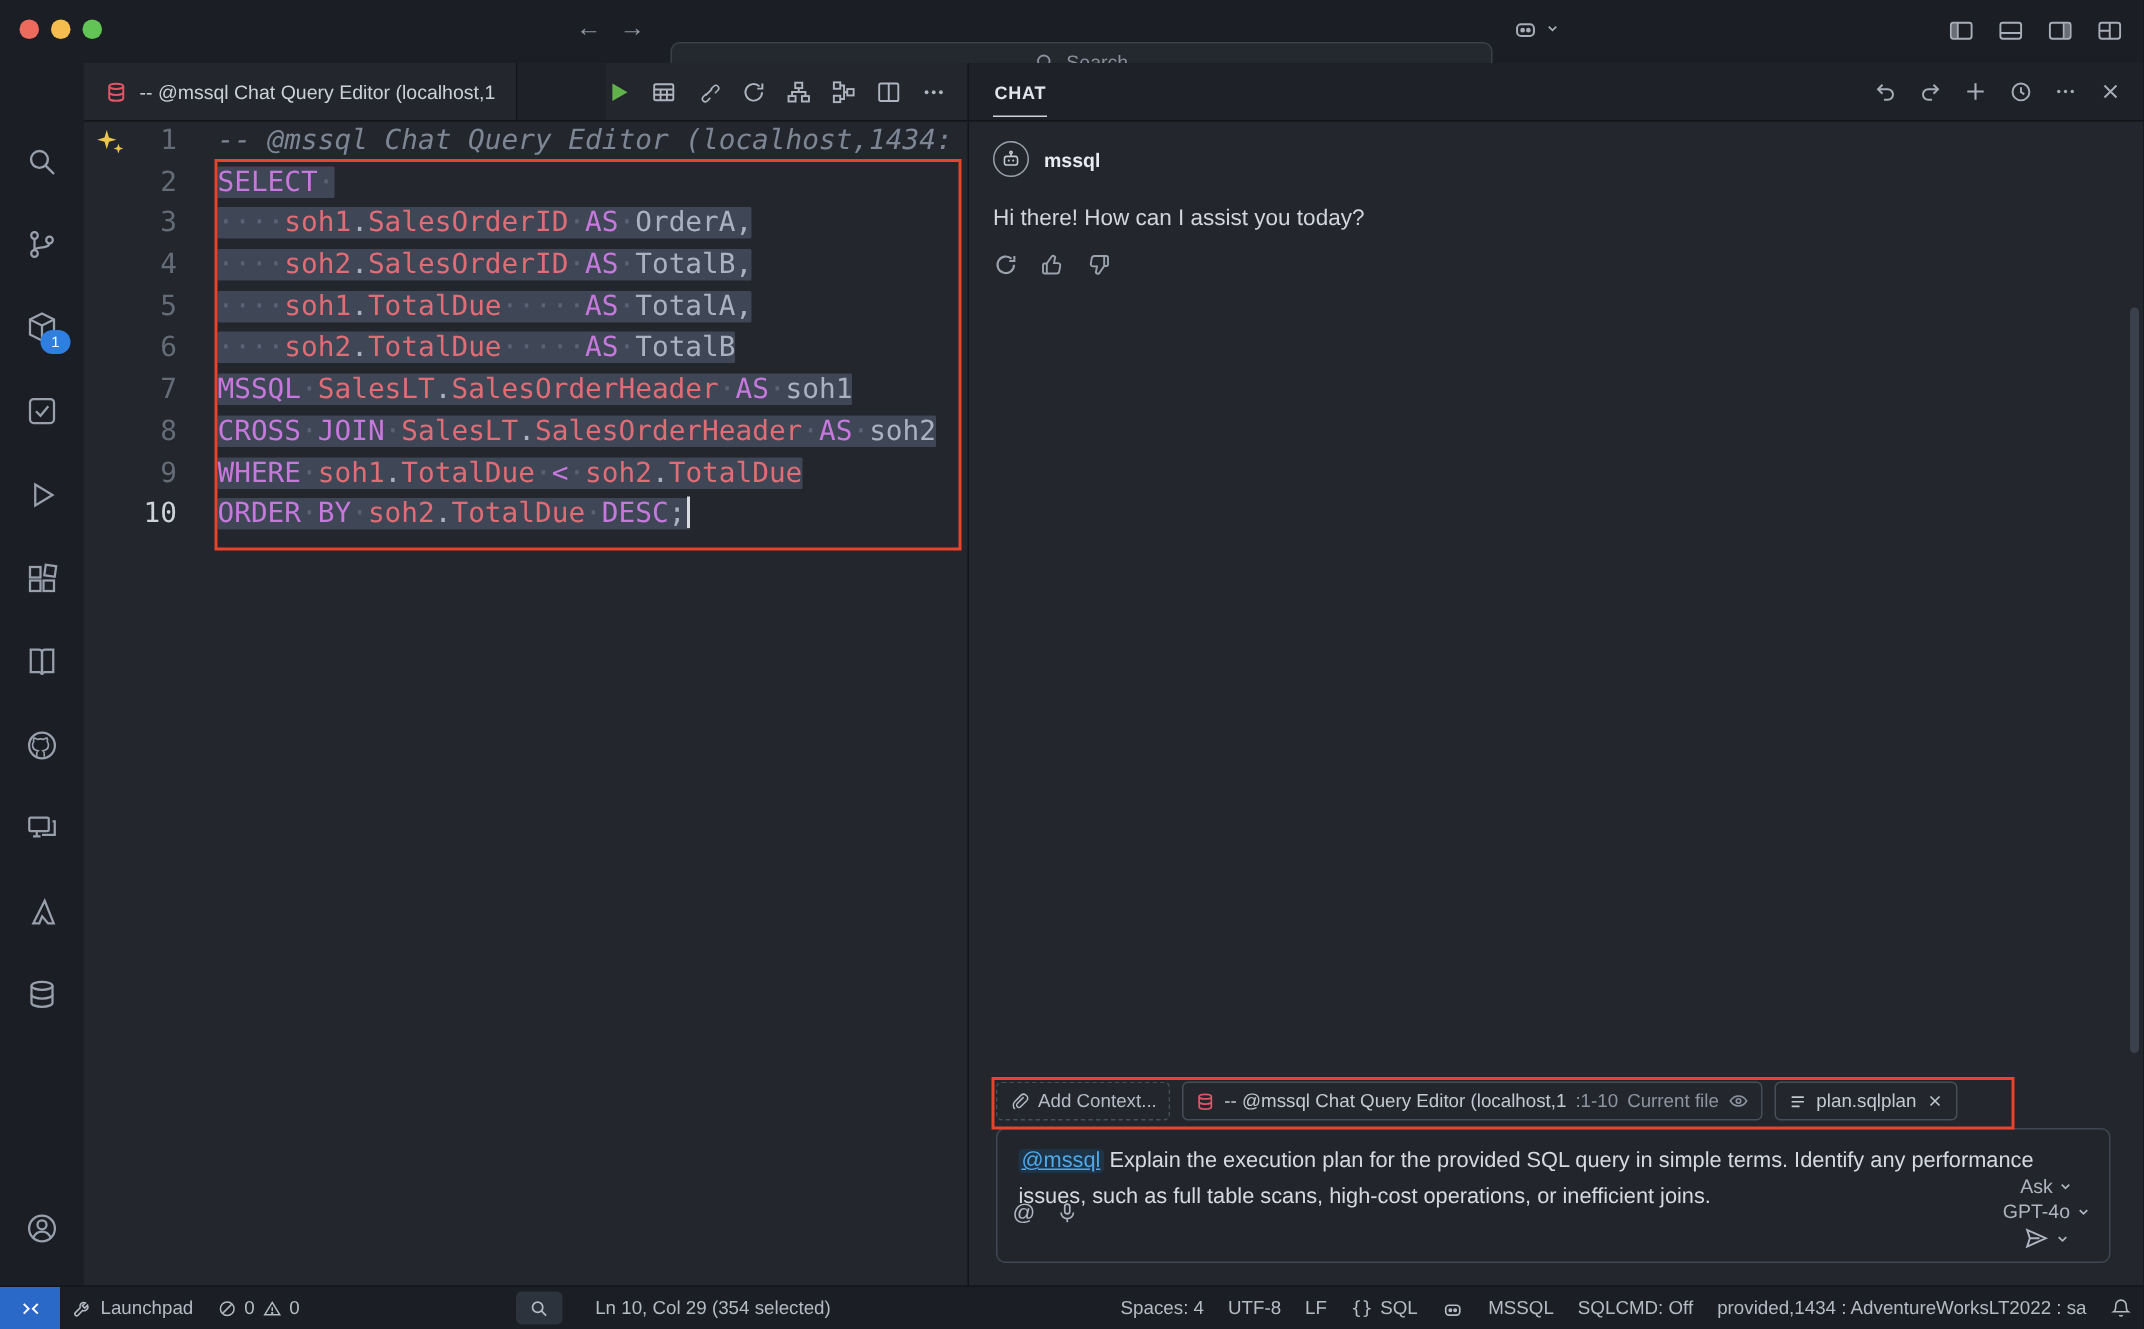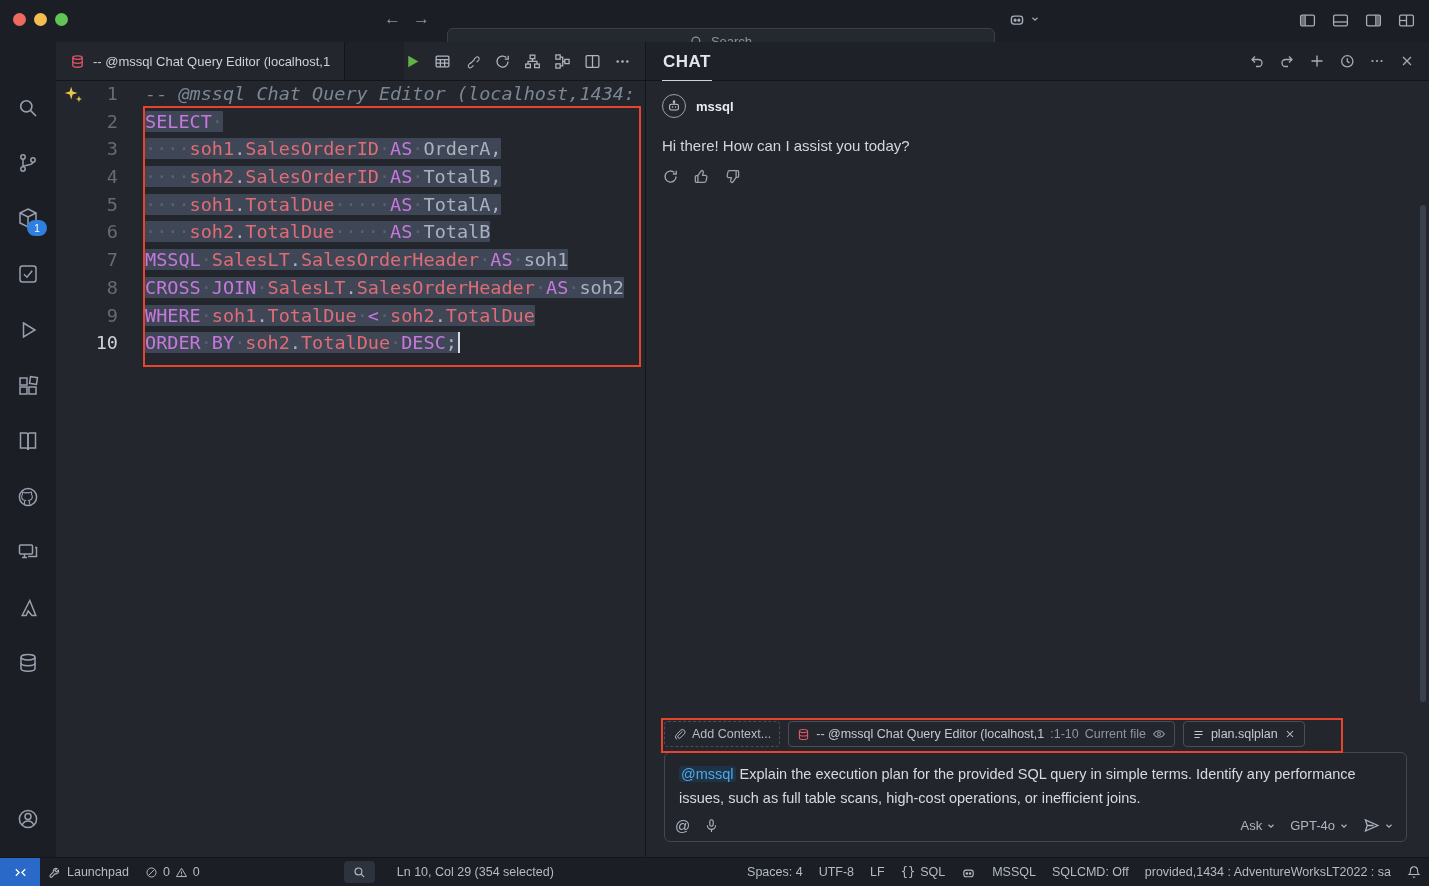--- a/index.html
+++ b/index.html
@@ -45,39 +45,39 @@
   .tk-txt{color:#abb2bf;}
   .tk-ws{color:#58impossible}
   .tk-ws{color:#58impossible}
   .tk-ws{color:#5a6373;}
   .tk-comment{color:#7d8694;font-style:italic;}
   .caret{display:inline-block;width:2px;height:21px;background:#d8dce2;vertical-align:-4px;margin-left:1px;}
   
   .chat{position:absolute;left:645px;top:42px;right:0;bottom:28px;background:#23272d;border-left:1px solid #131519;}
   .chat-header{position:absolute;left:0;top:0;right:0;height:38px;background:#1e2127;border-bottom:1px solid #131519;
                display:flex;align-items:center;padding:0 14px 0 16px;}
-  .chat-title{font-size:17px;font-weight:600;letter-spacing:.5px;color:#e2e5ea;padding:10px 1px 8px;border-bottom:1px solid #cfd3d9;}
+  .chat-title{font-size:12px;font-weight:600;letter-spacing:.5px;color:#e2e5ea;padding:10px 1px 8px;border-bottom:1px solid #cfd3d9;}
   .chat-hicons{margin-left:auto;display:flex;gap:14px;align-items:center;color:#a6adb8;}
   .msg{position:absolute;left:16px;top:52px;right:30px;}
   .msg-head{display:flex;align-items:center;gap:10px;}
   .avatar{width:22px;height:22px;border-radius:50%;border:1px solid #99a1ad;display:flex;align-items:center;justify-content:center;color:#c3c9d2;}
   .msg-author{font-size:13px;font-weight:700;color:#e8ebef;}
   .msg-text{margin-top:19px;font-size:15px;color:#d2d6dc;}
   .msg-actions{margin-top:14px;display:flex;gap:14px;color:#9aa2ae;}
   .chat-scrollbar{position:absolute;right:3px;top:163px;width:6px;height:497px;border-radius:3px;background:#3a414c;}
   .chips{position:absolute;left:18px;top:679px;display:flex;gap:8px;align-items:flex-start;}
   .chip{display:flex;align-items:center;gap:6px;height:24px;padding:0 8px;border:1px solid #474e59;border-radius:4px;
         font-size:12.5px;color:#c3c9d2;background:#23272d;white-space:nowrap;}
   .chip.dashed{border-style:dashed;color:#b4bbc6;}
   .chip .dim{color:#8d95a2;}
   .inputbox{position:absolute;left:18px;right:22px;top:710px;height:88px;border:1px solid #404754;border-radius:6px;background:#22262c;}
   .input-text{padding:9px 14px 0;font-size:14.5px;line-height:24px;color:#d6dae0;}
-  .mention{color:#4fa9e8;background:#1f3346;border-radius:3px;padding:0 2px;}
+  .mention{color:#4fa9e8;background:#1f3346;border-radius:3px;padding:0 2px;text-decoration:underline;}
   .input-controls{position:absolute;left:10px;right:12px;bottom:7px;display:flex;align-items:center;gap:14px;color:#aeb5c0;font-size:13px;}
-  .ctl-right{margin-left:auto;display:flex;align-items:center;gap:14px;}
+  .ctl-right{margin-left:auto;display:flex;align-items:center;gap:2px;flex-direction:column;}
   .ctl-group{display:flex;align-items:center;gap:4px;}
   .at-sign{font-size:15px;color:#aeb5c0;}
   
   .statusbar{position:absolute;left:0;bottom:0;width:100%;height:28px;background:#1b1e24;border-top:1px solid #131519;
              display:flex;align-items:center;font-size:12.5px;color:#b4bbc5;}
   .sb-item{display:flex;align-items:center;gap:5px;padding:0 8px;height:100%;}
   .sb-remote{width:40px;height:100%;background:#2a69c8;color:#fff;display:flex;align-items:center;justify-content:center;padding:0;}
   .sb-search{margin-left:136px;background:#2d333c;border-radius:4px;height:22px;padding:0 9px;}
   .sb-right{margin-left:auto;display:flex;align-items:flex-start;height:100%;}
   .braces{font-size:12px;color:#b4bbc5;font-family:"DejaVu Sans Mono",monospace;}

